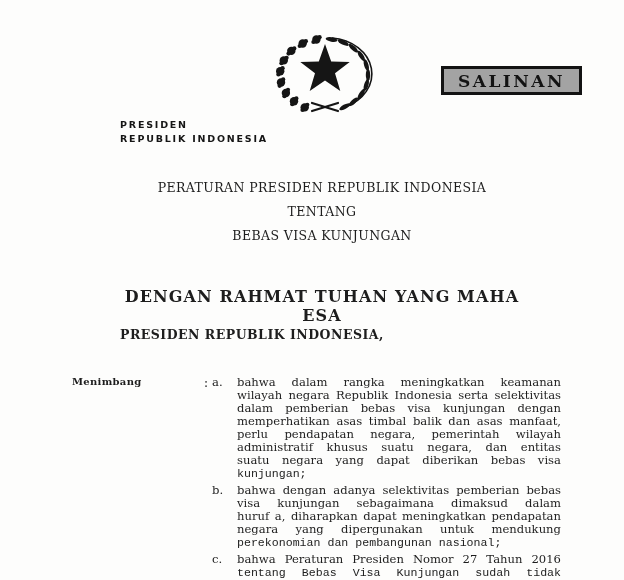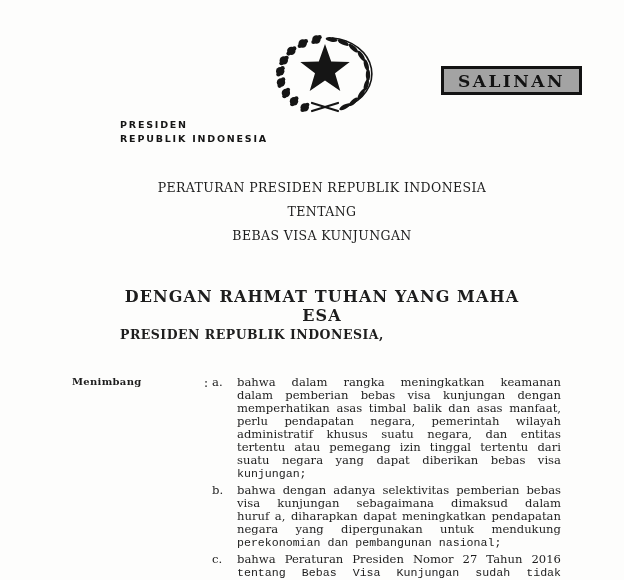--- a/index.html
+++ b/index.html
@@ -138,25 +138,25 @@
 
   <div class="authority">PRESIDEN REPUBLIK INDONESIA,</div>
 
   <div class="c-label">Menimbang</div>
   <div class="c-colon">:</div>
   <div class="c-items">
       <div class="c-item">
         <div class="c-marker">a.</div>
         <div class="c-body">
           <div class="c-line">bahwa dalam rangka meningkatkan keamanan</div>
+          <div class="c-line">wilayah negara Republik Indonesia serta selektivitas</div>
           <div class="c-line">dalam pemberian bebas visa kunjungan dengan</div>
           <div class="c-line">memperhatikan asas timbal balik dan asas manfaat,</div>
           <div class="c-line">perlu pendapatan negara, pemerintah wilayah</div>
           <div class="c-line">administratif khusus suatu negara, dan entitas</div>
-          <div class="c-line">tertentu atau pemegang izin tinggal tertentu dari</div>
           <div class="c-line">suatu negara yang dapat diberikan bebas visa</div>
           <div class="c-line nojust">kunjungan;</div>
         </div>
       </div>
       <div class="c-item">
         <div class="c-marker">b.</div>
         <div class="c-body">
           <div class="c-line">bahwa dengan adanya selektivitas pemberian bebas</div>
           <div class="c-line">visa kunjungan sebagaimana dimaksud dalam</div>
           <div class="c-line">huruf a, diharapkan dapat meningkatkan pendapatan</div>

